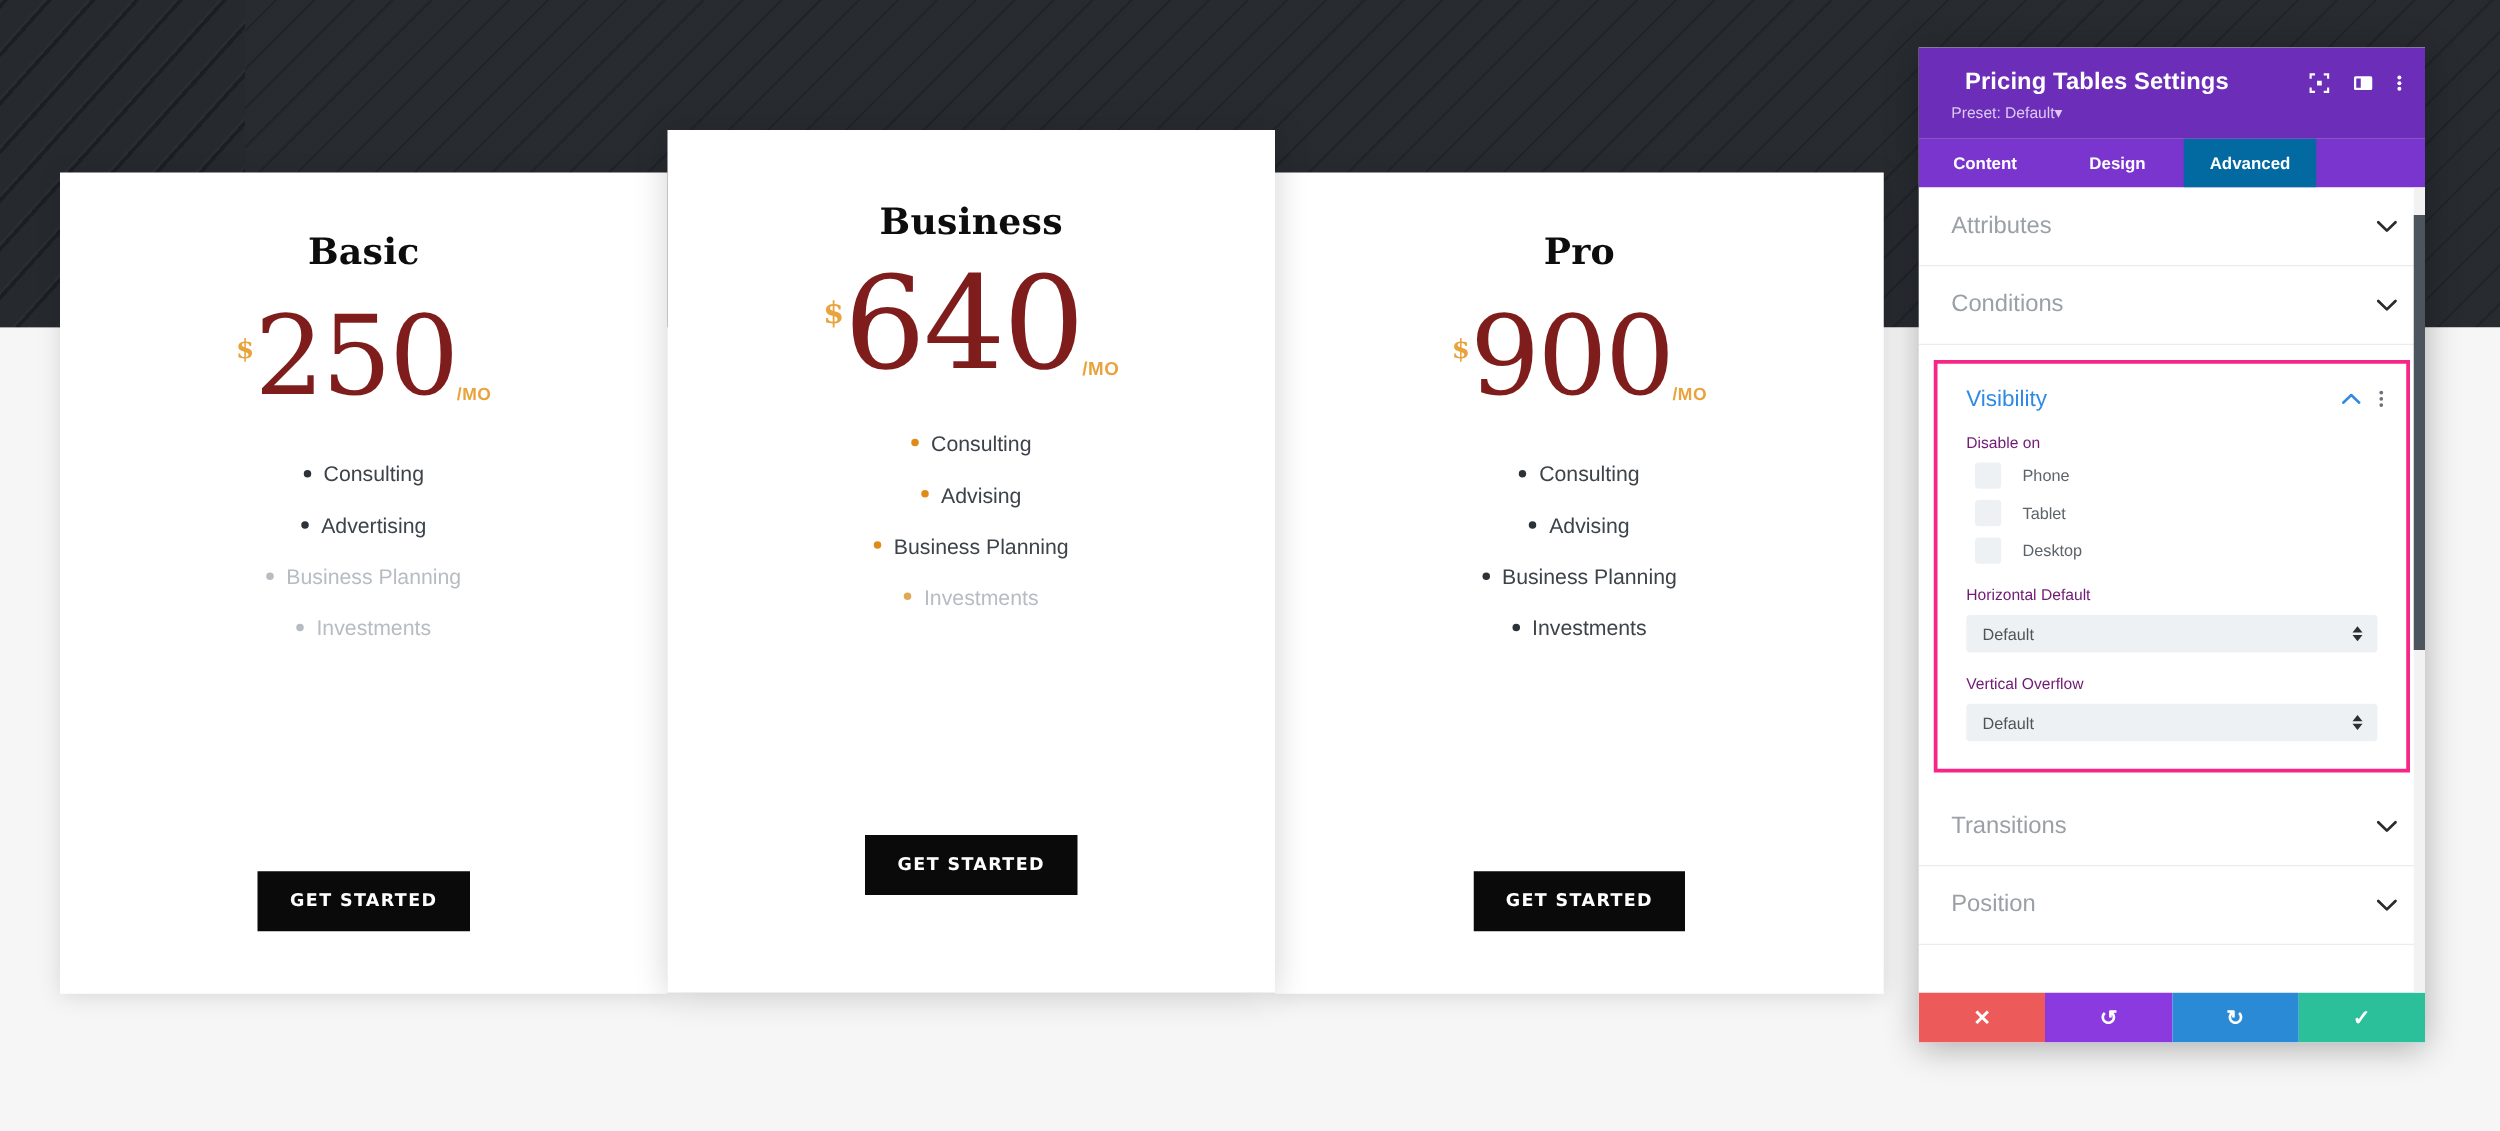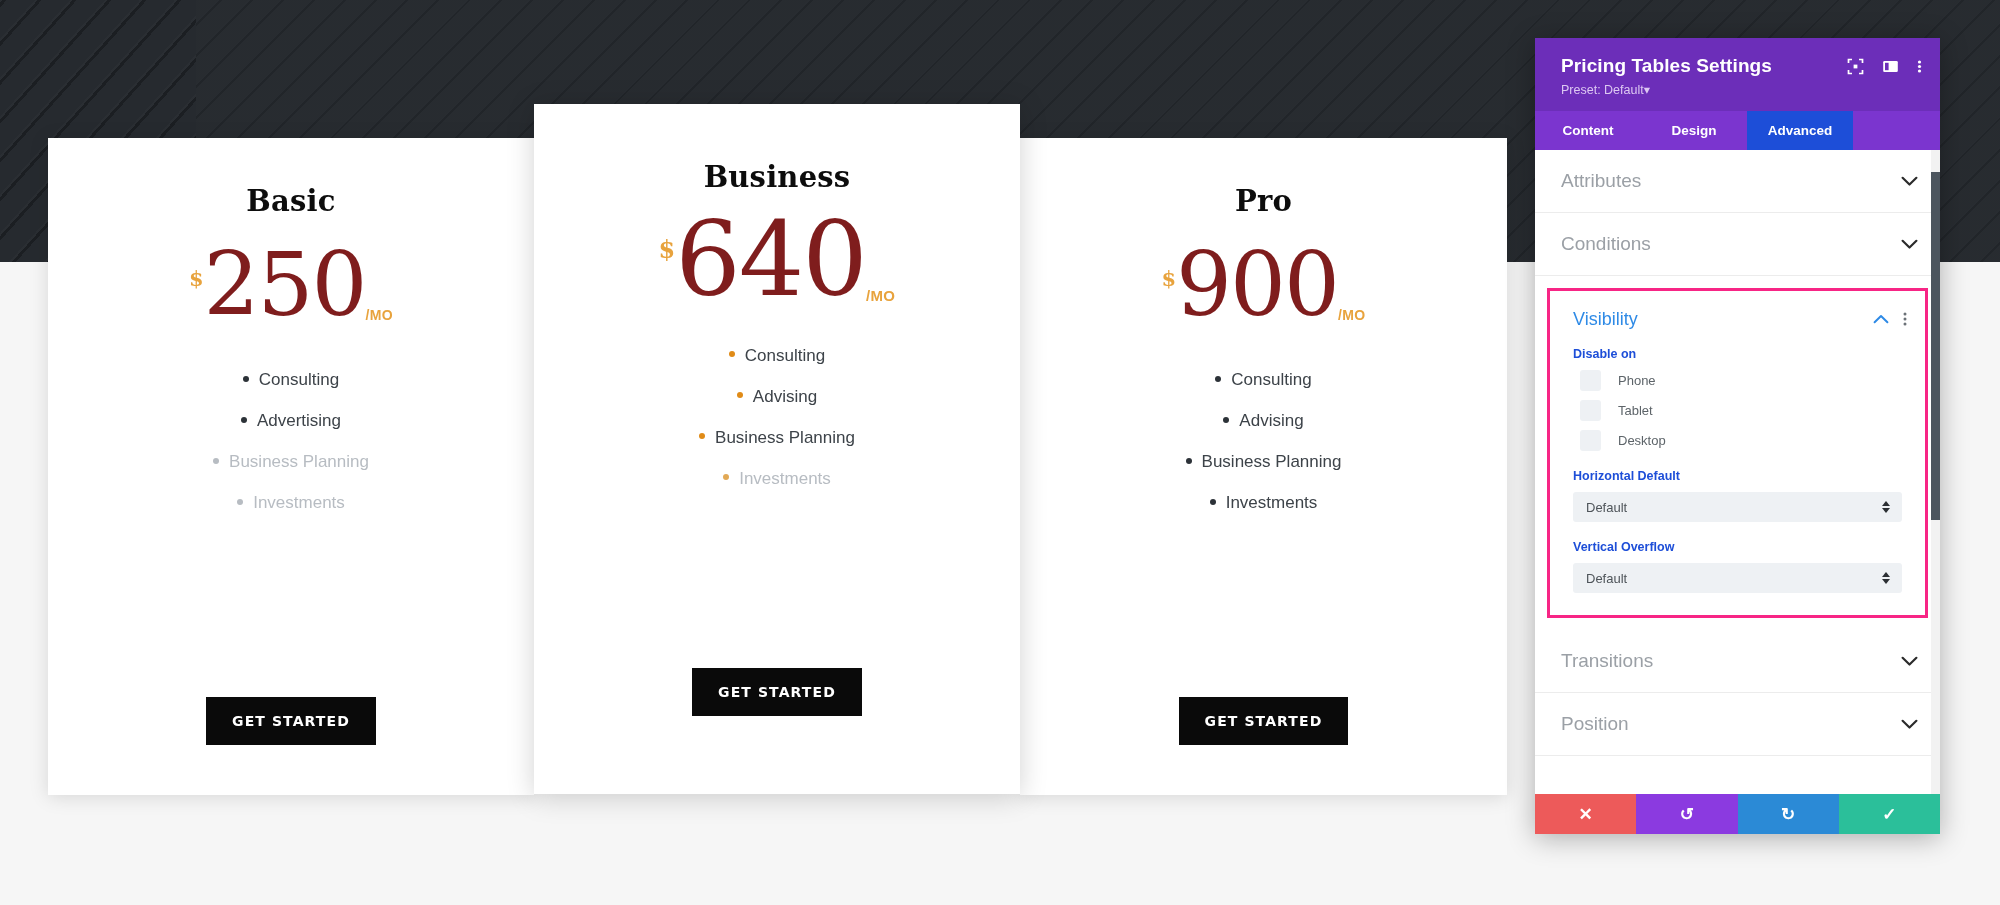--- a/index.html
+++ b/index.html
@@ -176,20 +176,21 @@
     background: #6c2eb9;
     padding: 17px 20px 14px 26px;
     position: relative;
     flex: none;
   }
   .modal-title {
     color: #ffffff;
     font-size: 19px;
     font-weight: 700;
     letter-spacing: 0.1px;
+    margin-left: 11px;
   }
   .modal-preset {
     color: #ddc8f2;
     font-size: 12.5px;
     margin-top: 5px;
     cursor: pointer;
   }
   .header-icons {
     position: absolute;
     right: 18px; top: 20px;
@@ -207,21 +208,21 @@
   .tab {
     padding: 12px 0 12px 0;
     font-size: 13.5px;
     color: #ffffff;
     font-weight: 700;
     text-align: center;
     cursor: pointer;
     flex: 0 0 auto;
     width: 106px;
   }
-  .tab.active { background: #1d4ed8; }
+  .tab.active { background: #0369a1; }
 
   .modal-body {
     flex: 1 1 auto;
     position: relative;
     background: #ffffff;
     overflow: hidden;
   }
   .section {
     display: flex;
     align-items: center;
@@ -253,22 +254,22 @@
   .vis-title {
     font-size: 18px;
     color: #2e8ae6;
     flex: 1;
   }
   .vis-hicons { display: flex; align-items: center; gap: 14px; }
   .vis-body { padding: 0 23px 22px 23px; }
 
   .field-label {
     font-size: 12.5px;
-    color: #1d4ed8;
-    font-weight: 700;
+    color: #701a75;
+    font-weight: 400;
     margin-bottom: 9px;
   }
   .checkbox-row {
     display: flex;
     align-items: center;
     margin-bottom: 9px;
     padding-left: 7px;
     cursor: pointer;
   }
   .checkbox-box {

